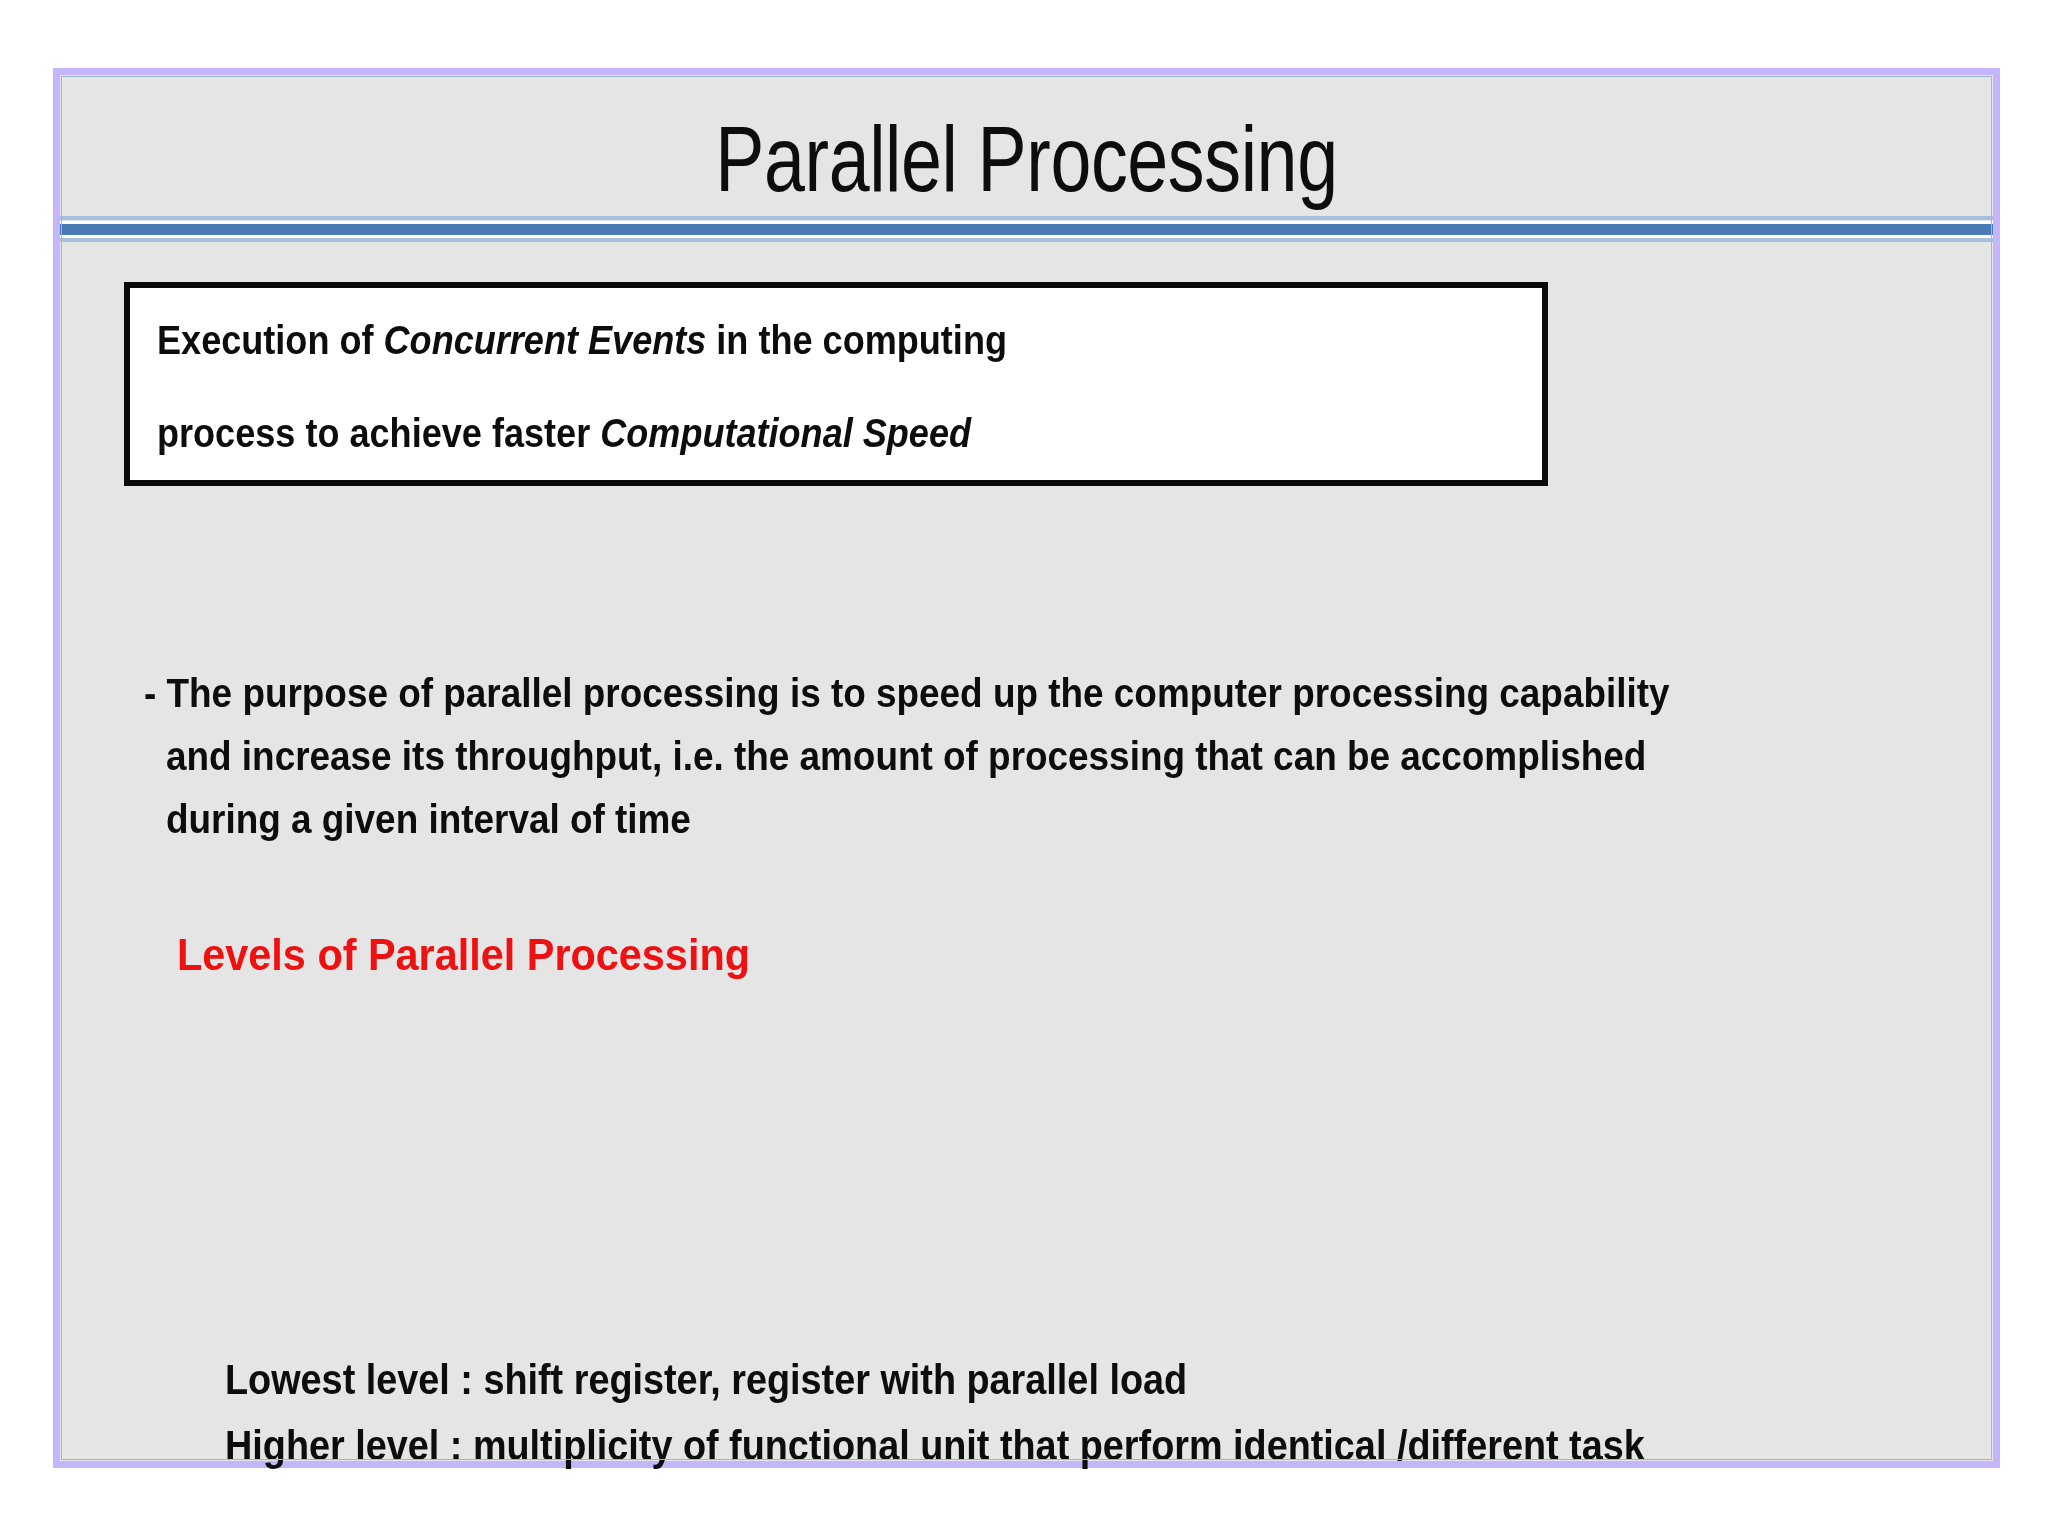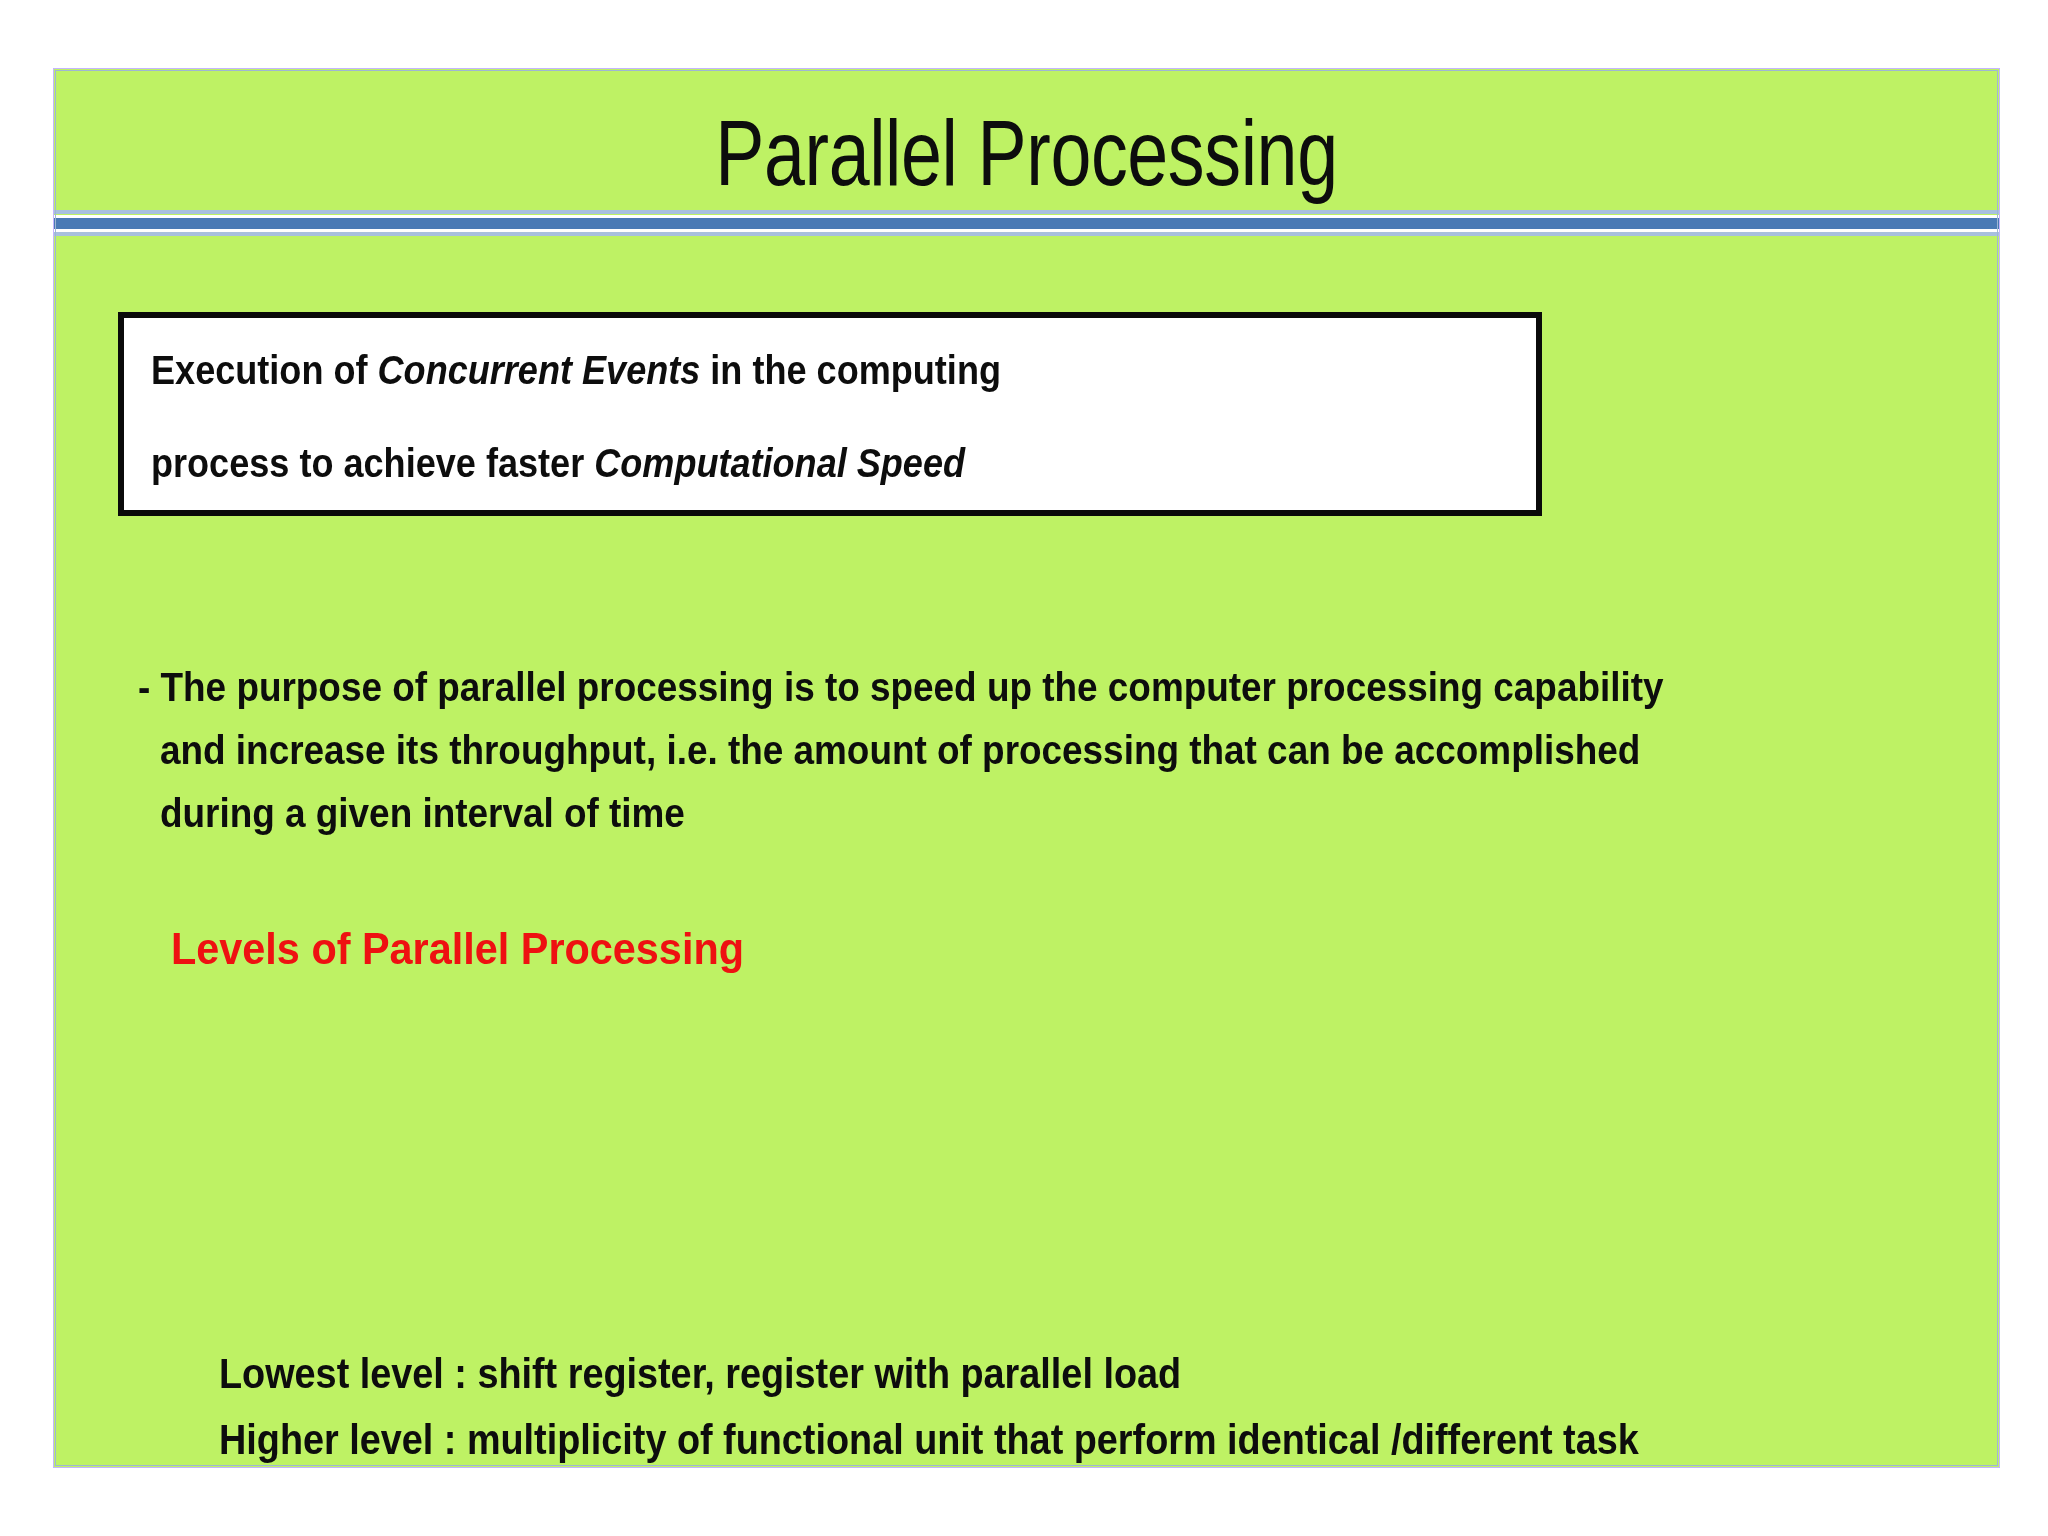--- a/index.html
+++ b/index.html
@@ -15,22 +15,22 @@
   }
 
   
   .slide {
     position: absolute;
     left: 53px;
     top: 68px;
     width: 1947px;
     height: 1400px;
     box-sizing: border-box;
-    border: 1px solid #c4b5fd;
-    background: #bef264;
+    border: 7px solid #c4b5fd;
+    background: #e5e5e5;
   }
   .slide::after {
     content: "";
     position: absolute;
     left: 1px; top: 1px; right: 1px; bottom: 1px;
     border: 1px solid #9fb6d4;
     pointer-events: none;
   }
 
   
@@ -73,21 +73,20 @@
   
   .stmt-box {
     position: absolute;
     left: 64px;
     top: 207px;
     width: 1424px;
     height: 204px;
     box-sizing: border-box;
     border: 6px solid #0a0a0a;
     background: #ffffff;
-    margin-top: 36px;
   }
   .stmt-line {
     position: absolute;
     left: 27px;
     font-family: "Liberation Sans", sans-serif;
     font-weight: 700;
     font-size: 41px;
     line-height: 1.0;
     color: #0d0d0d;
     white-space: nowrap;

